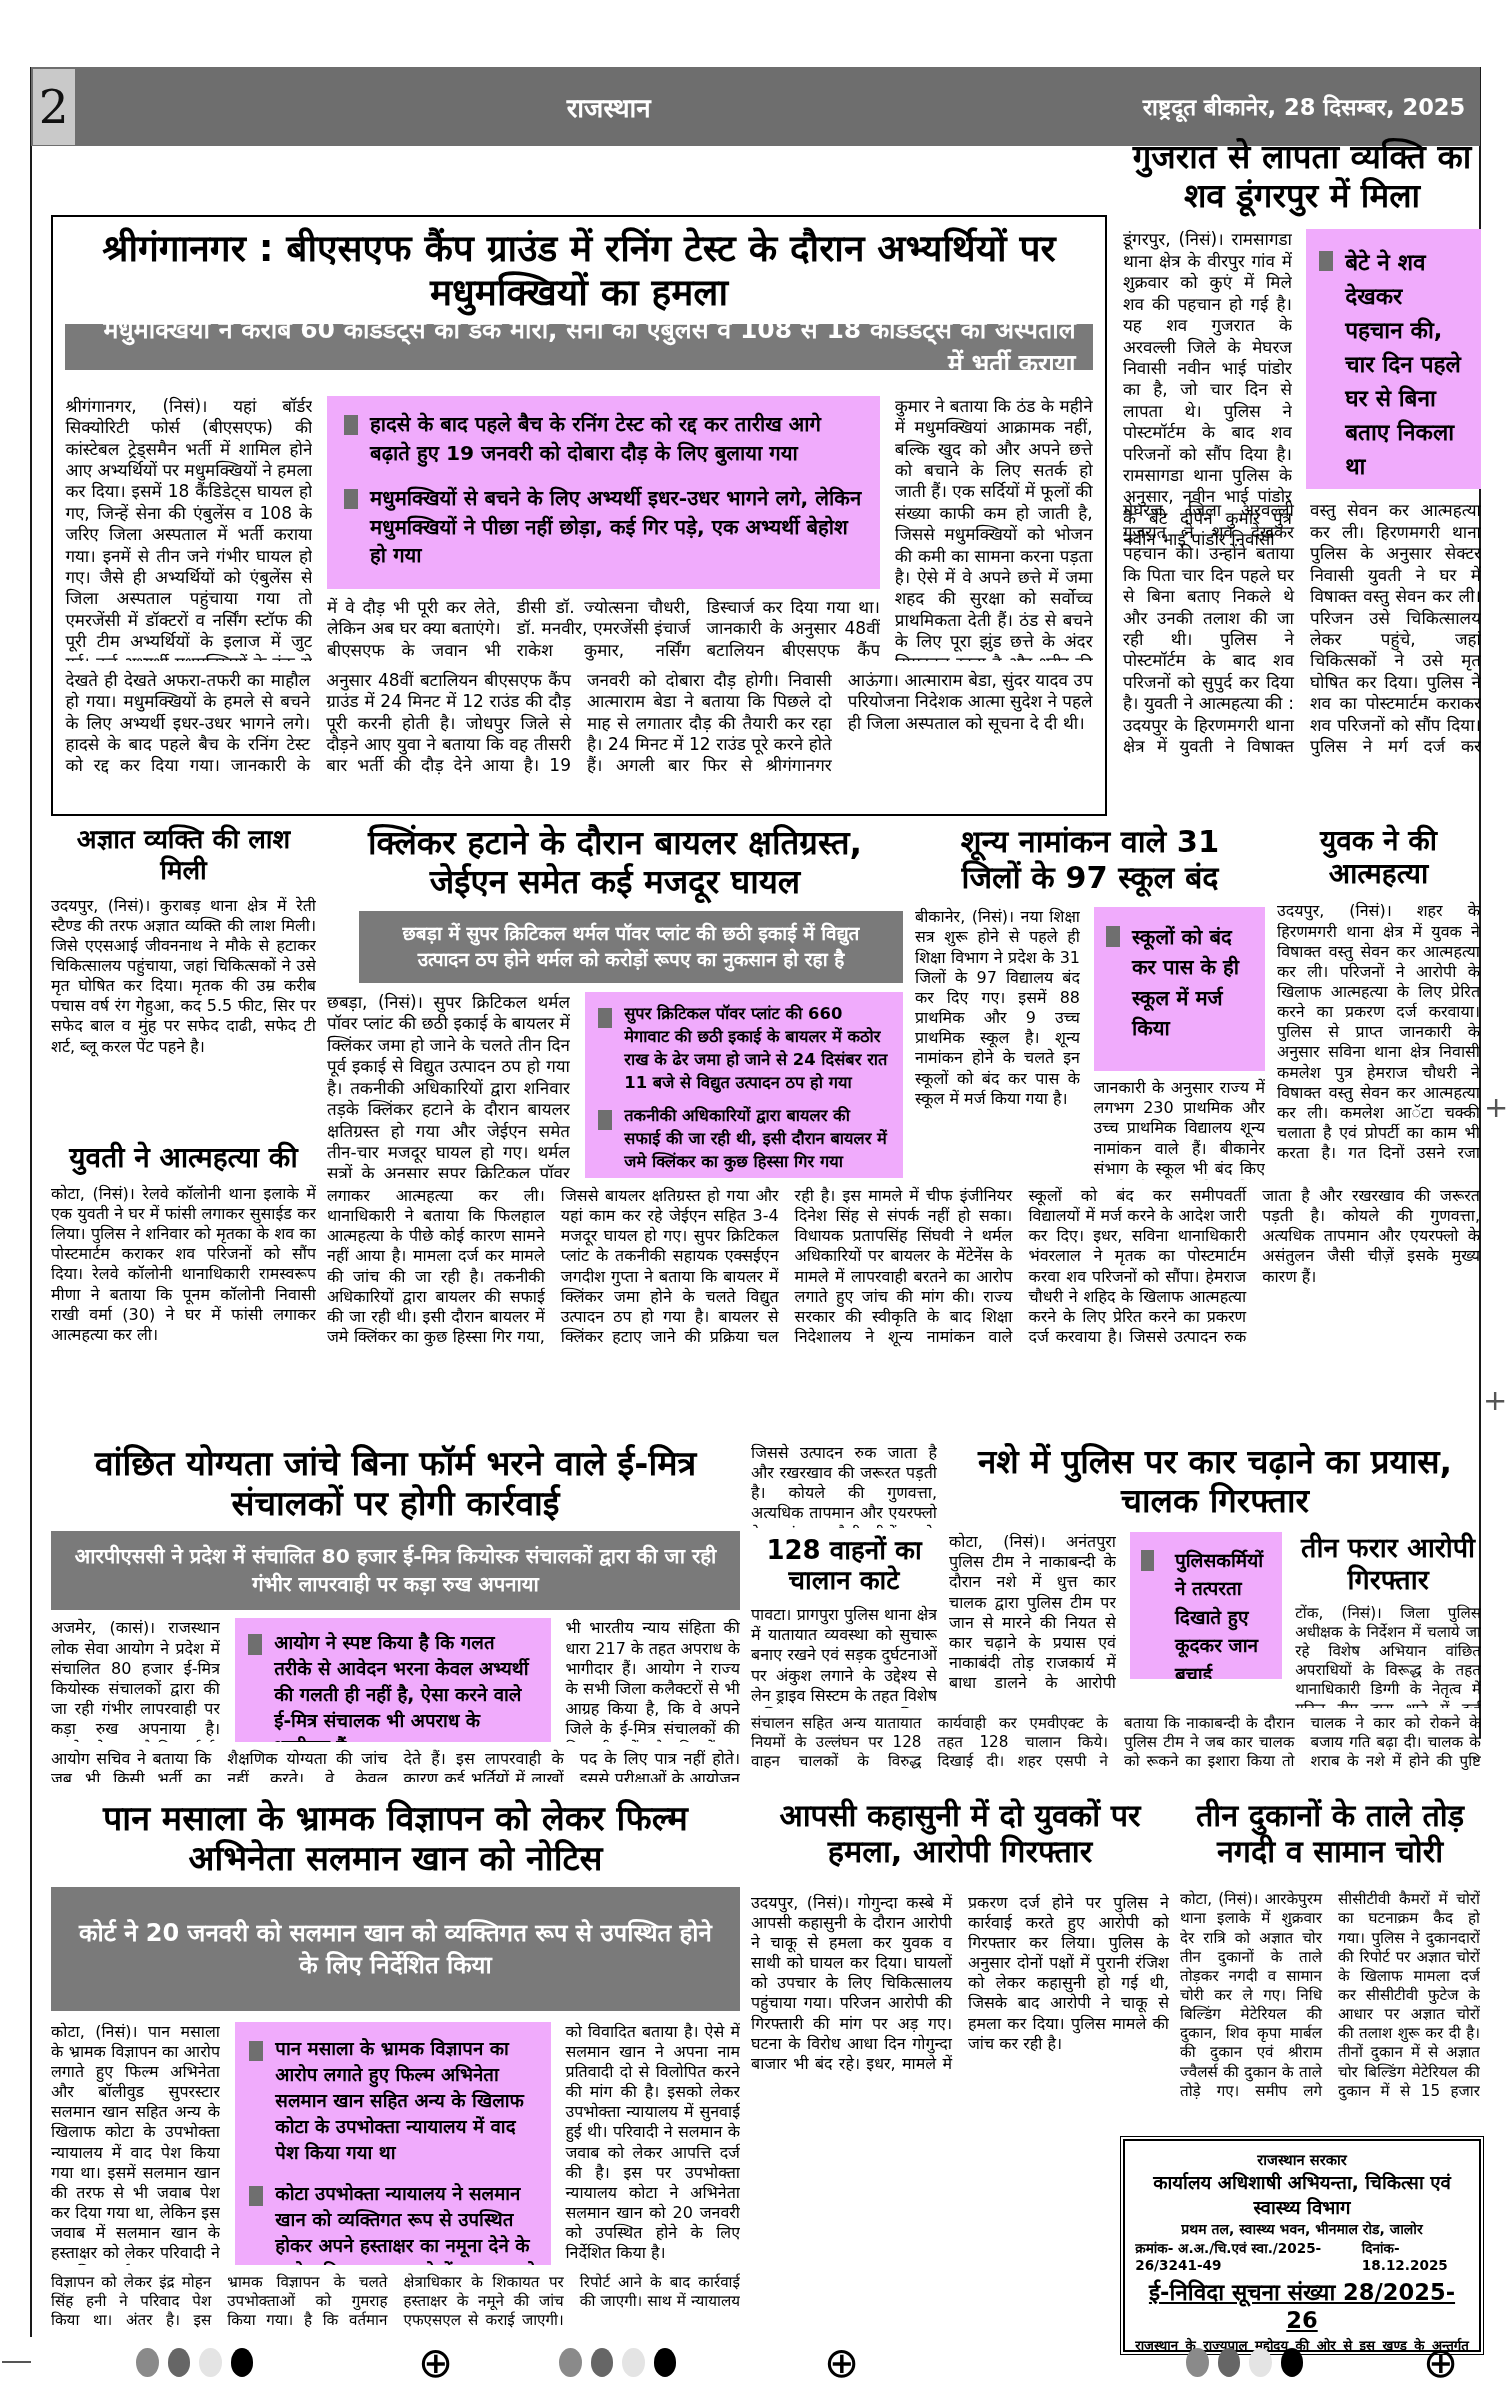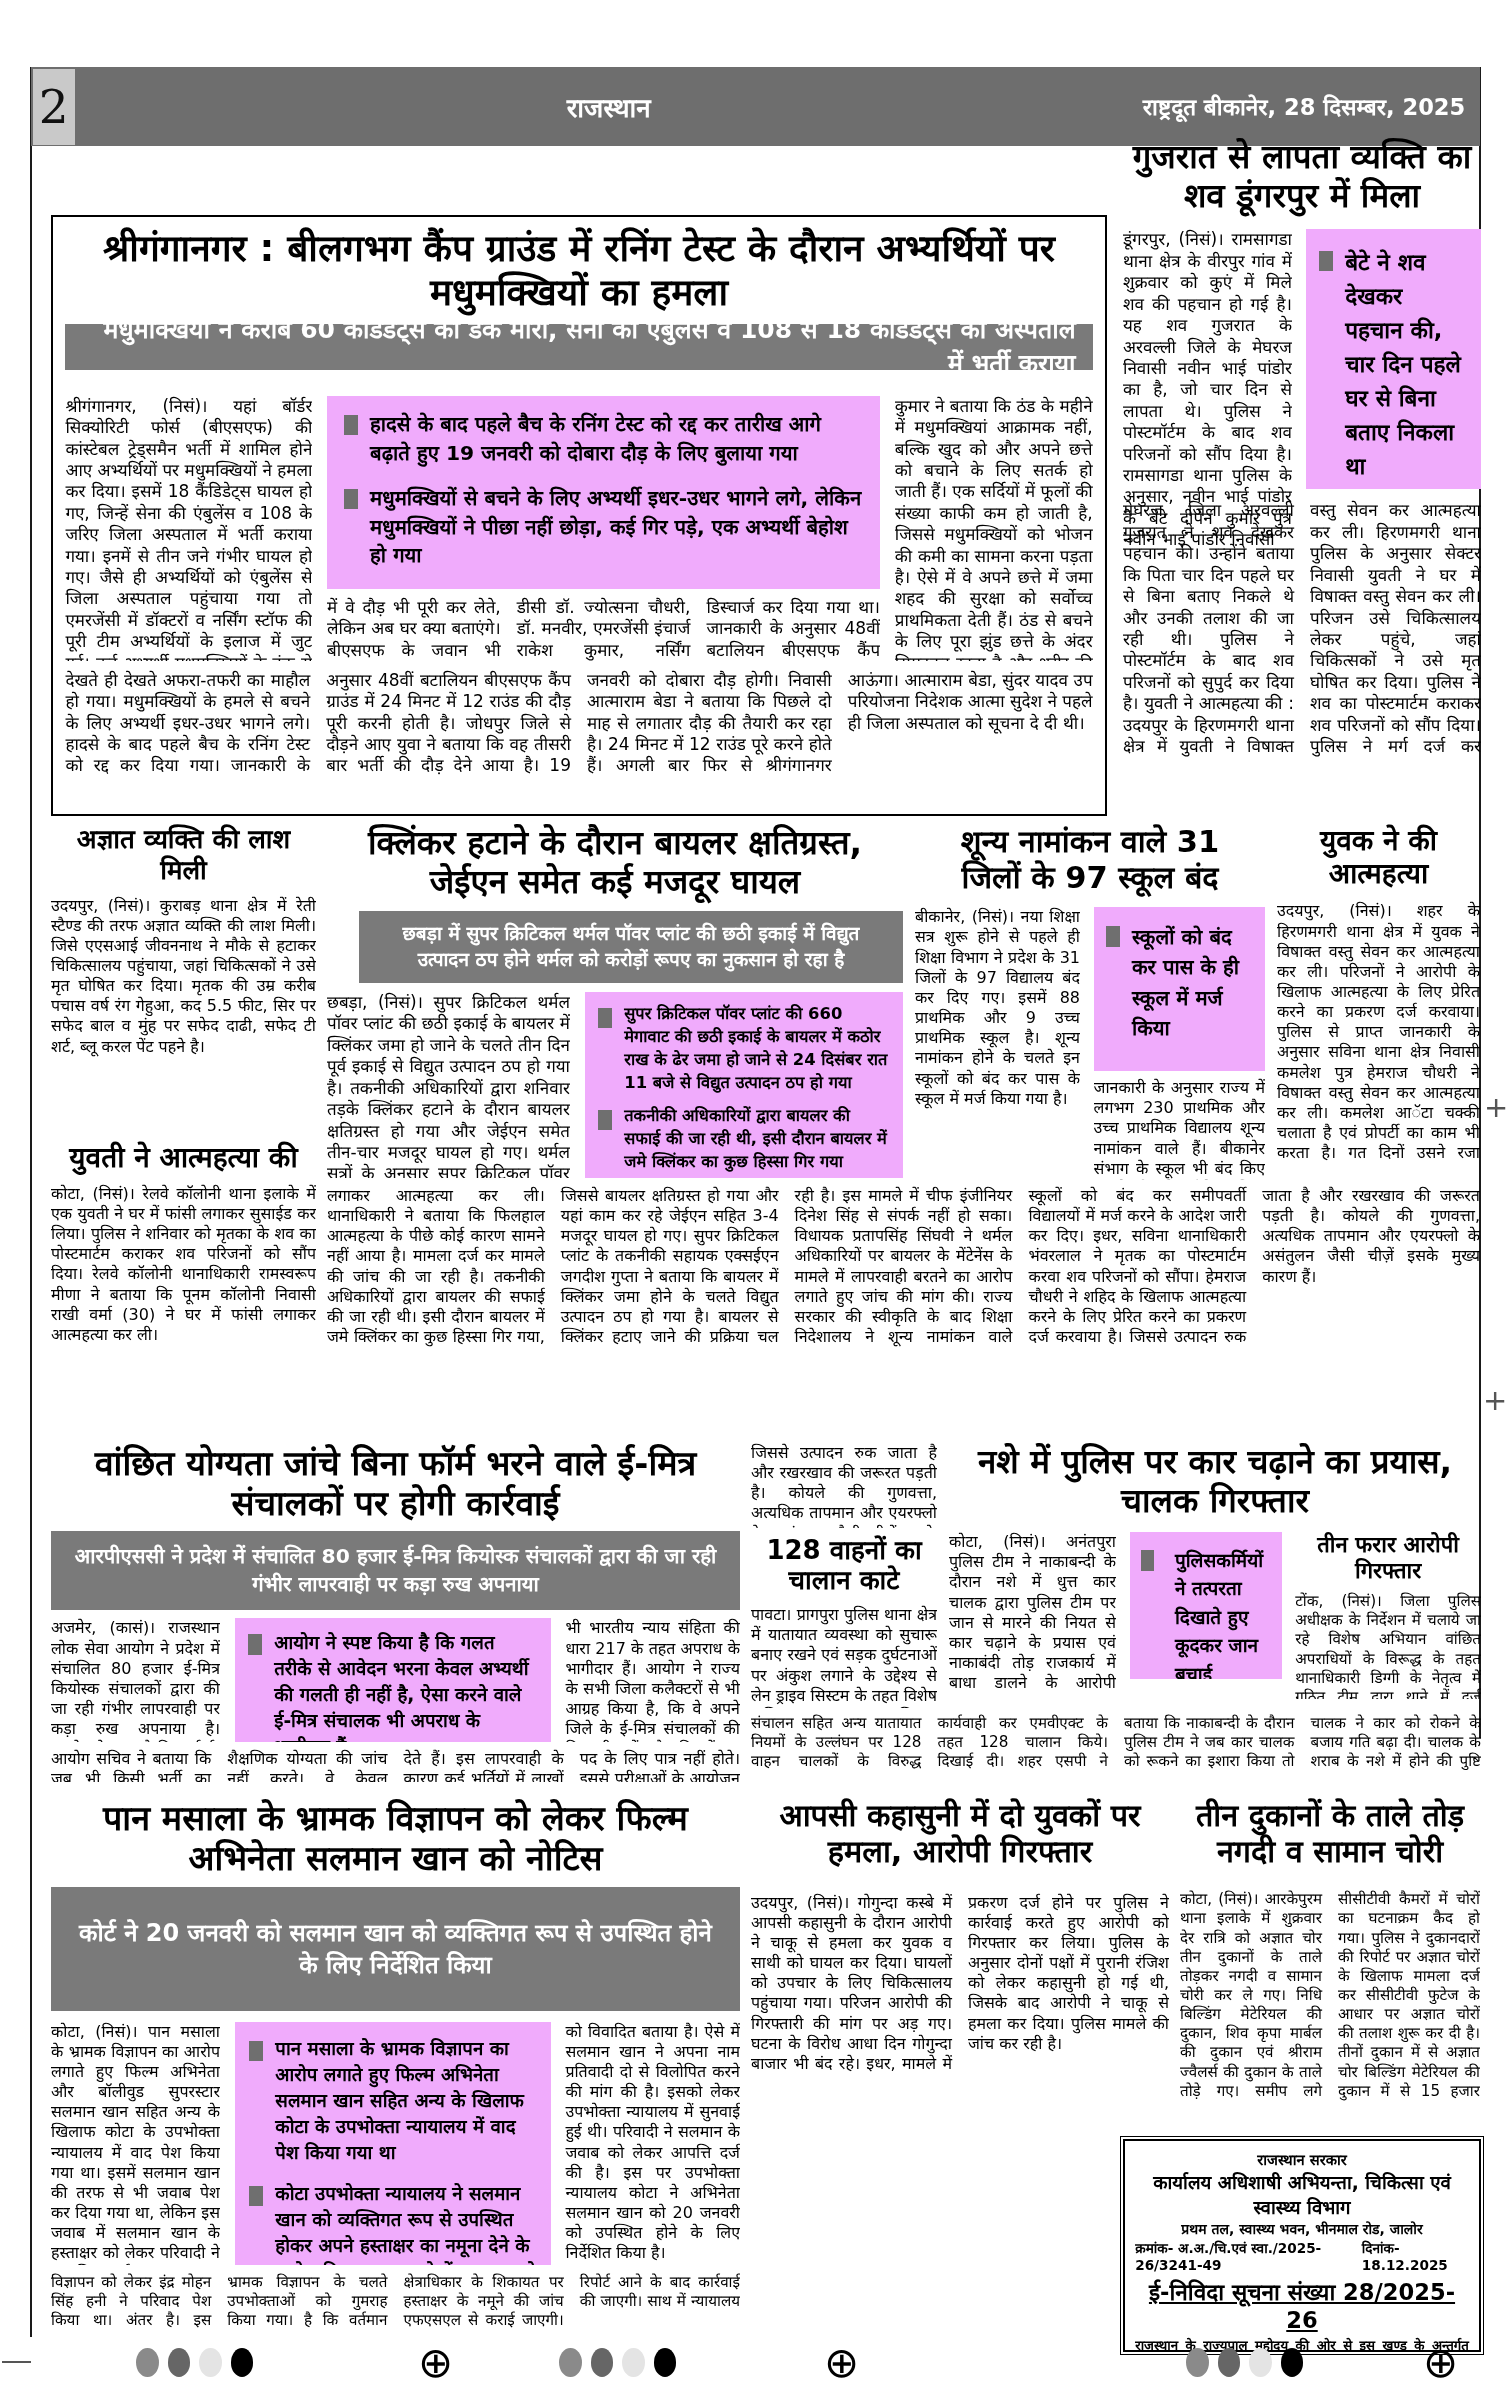--- a/index.html
+++ b/index.html
@@ -11,21 +11,21 @@
 
   
   .hdr{left:31px;top:67px;width:1449px;height:79px;background:#6e6e6e;display:flex;align-items:center;}
   .pgnum{width:42px;height:76px;margin:1.7px 0 1.7px 1.7px;background:#c9c9c9;color:#111;
          display:flex;align-items:center;justify-content:center;font-size:47px;font-family:"DejaVu Serif","Liberation Serif",serif;}
   .hdr-mid{flex:1;text-align:center;color:#fff;font-size:26px;font-weight:700;}
   .hdr-right{color:#fff;font-size:22.6px;font-weight:700;padding-right:14.7px;white-space:nowrap;}
 
   
   .hl{font-weight:700;text-align:center;line-height:1.18;letter-spacing:0px;}
-  .h66{font-size:37px;} .h58{font-size:33px;} .h54{font-size:30.5px;} .h50{font-size:28px;} .h46{font-size:26px;} .h44{font-size:22px;} .h60{font-size:34px;}
+  .h66{font-size:37px;} .h58{font-size:33px;} .h54{font-size:30.5px;} .h50{font-size:28px;} .h46{font-size:26px;} .h44{font-size:27px;} .h60{font-size:34px;}
   .bar{background:#7a7a7a;color:#fff;font-weight:700;text-align:center;
        display:flex;align-items:center;justify-content:center;padding:5.6px 17px;line-height:1.35;}
   .body-t{font-size:17px;line-height:1.26;text-align:justify;overflow:hidden;}
   .body-s{font-size:16px;line-height:1.26;text-align:justify;overflow:hidden;}
   .cols2{column-count:2;column-gap:16px;}
   .cols3{column-count:3;column-gap:16px;}
   .cols4{column-count:4;column-gap:16px;}
   .cols5{column-count:5;column-gap:16px;}
   .hlbox{background:#f0abfc;overflow:hidden;}
   .bul{display:flex;gap:12.4px;margin-bottom:17px;}
@@ -55,21 +55,21 @@
   <div class="abs frame-l"></div>
   <div class="abs frame-r"></div>
 
   <div class="abs hdr">
     <div class="pgnum">2</div>
     <div class="hdr-mid">राजस्थान</div>
     <div class="hdr-right">राष्ट्रदूत बीकानेर, 28 दिसम्बर, 2025</div>
   </div>
 
   <div class="abs" style="left:51px;top:215px;width:1056px;height:601px;border:2.8px solid #000;padding:8px 12.4px;box-sizing:border-box;overflow:hidden;">
-    <div class="hl h66" style="margin:2.3px 17px 9px 17px;">श्रीगंगानगर : बीलगभग कैंप ग्राउंड में रनिंग टेस्ट के दौरान अभ्यर्थियों पर मधुमक्खियों का हमला</div>
+    <div class="hl h66" style="margin:2.3px 17px 9px 17px;">श्रीगंगानगर : बीएसएफ कैंप ग्राउंड में रनिंग टेस्ट के दौरान अभ्यर्थियों पर मधुमक्खियों का हमला</div>
     <div class="bar" style="height:35px;font-size:25px;margin-bottom:26px;text-align:right;">मधुमक्खियों ने करीब 60 कैंडिडेट्स को डंक मारा, सेना की एंबुलेंस व 108 से 18 कैंडिडेट्स को अस्पताल में भर्ती कराया</div>
     <div style="display:flex;gap:14.7px;height:265px;overflow:hidden;">
       <div class="body-t" style="width:247px;">श्रीगंगानगर, (निसं)। यहां बॉर्डर सिक्योरिटी फोर्स (बीएसएफ) की कांस्टेबल ट्रेड्समैन भर्ती में शामिल होने आए अभ्यर्थियों पर मधुमक्खियों ने हमला कर दिया। इसमें 18 कैंडिडेट्स घायल हो गए, जिन्हें सेना की एंबुलेंस व 108 के जरिए जिला अस्पताल में भर्ती कराया गया। इनमें से तीन जने गंभीर घायल हो गए। जैसे ही अभ्यर्थियों को एंबुलेंस से जिला अस्पताल पहुंचाया गया तो एमरजेंसी में डॉक्टरों व नर्सिंग स्टॉफ की पूरी टीम अभ्यर्थियों के इलाज में जुट गई। कई अभ्यर्थी मधुमक्खियों के डंक से कहरा रह थे तो कुछ को यह चिंता सता रही थी कि दौड़ बीच में छूट गई, अब क्या होगा। अधिकतर अभ्यर्थी कहते नजर आए कि उन्होंने भर्ती के लिए बीते 6-8 माह से लगातार प्रयास किए हैं।</div>
       <div style="width:553px;display:flex;flex-direction:column;gap:8px;">
         <div class="hlbox" style="padding:14.7px 17px 2.3px 17px;">
           <div class="bul">
               <span class="sq"></span>
             <div class="bul-t" style="font-size:20.3px;">हादसे के बाद पहले बैच के रनिंग टेस्ट को रद्द कर तारीख आगे बढ़ाते हुए 19 जनवरी को दोबारा दौड़ के लिए बुलाया गया</div>
             </div>
           <div class="bul">

